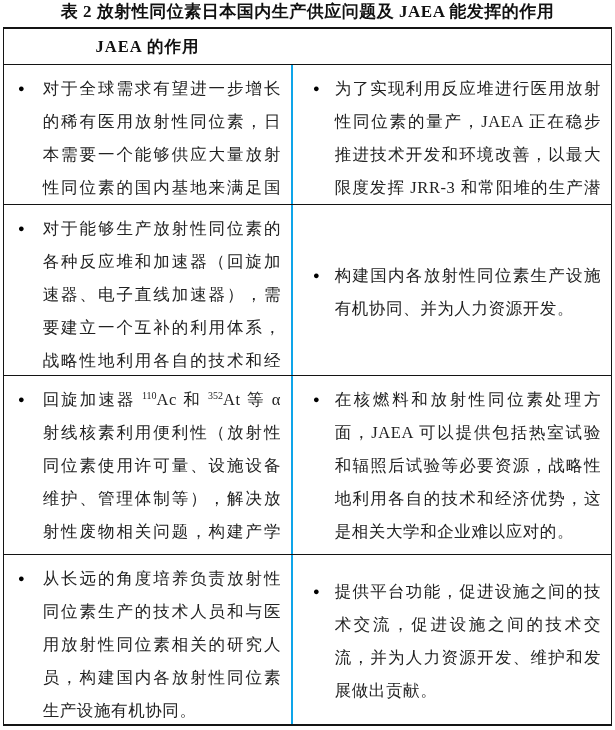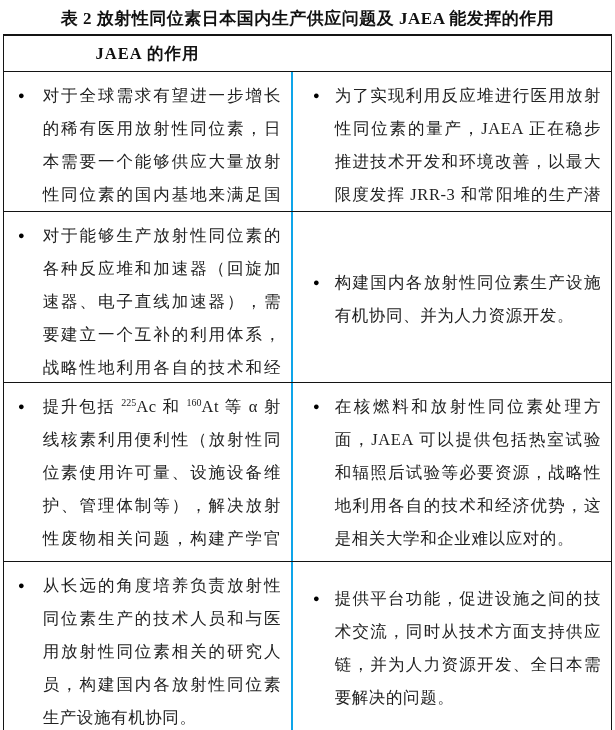--- a/index.html
+++ b/index.html
@@ -5,21 +5,21 @@
   * { margin:0; padding:0; box-sizing:border-box; }
   html,body {
     width:615px; height:730px;
     background:#ffffff;
     font-family:"Liberation Serif","DejaVu Serif",serif;
     color:#1f1f1f;
     overflow:hidden;
   }
   .page { position:relative; width:615px; height:730px; }
   .doc-title {
-    margin-top:7px;
+    margin-top:0;
     text-align:center;
     font-size:17px;
     font-weight:bold;
     letter-spacing:0.5px;
     line-height:24px;
     color:#111;
   }
   .ri-table {
     position:absolute;
     left:3px; top:27px;
@@ -133,21 +133,21 @@
           </div>
         </div>
       </div>
     </div>
 
     <div class="t-row r3">
       <div class="t-cell">
         <div class="cell-inner">
           <div class="li">
             <span class="bullet">●</span>
-            <div class="li-text"><span>提升包括 </span><sup>225</sup><span>Ac 和 </span><sup>160</sup><span>At 等 α 射线核素利用便利性（放射性同位素使用许可量、设施设备维护、管理体制等），解决放射性废物相关问题，构建产学官合作体制。</span></div>
+            <div class="li-text"><span>回旋加速器 </span><sup>110</sup><span>Ac 和 </span><sup>352</sup><span>At 等 α 射线核素利用便利性（放射性同位素使用许可量、设施设备维护、管理体制等），解决放射性废物相关问题，构建产学官合作体制。</span></div>
           </div>
         </div>
       </div>
       <div class="t-cell right-col">
         <div class="cell-inner">
           <div class="li">
             <span class="bullet">●</span>
             <div class="li-text">在核燃料和放射性同位素处理方面，JAEA 可以提供包括热室试验和辐照后试验等必要资源，战略性地利用各自的技术和经济优势，这是相关大学和企业难以应对的。</div>
           </div>
         </div>
@@ -160,20 +160,20 @@
           <div class="li">
             <span class="bullet">●</span>
             <div class="li-text">从长远的角度培养负责放射性同位素生产的技术人员和与医用放射性同位素相关的研究人员，构建国内各放射性同位素生产设施有机协同。</div>
           </div>
         </div>
       </div>
       <div class="t-cell right-col">
         <div class="cell-inner vcenter">
           <div class="li">
             <span class="bullet">●</span>
-            <div class="li-text">提供平台功能，促进设施之间的技术交流，同时从技术方面支持供应链，并为人力资源开发、全日本需要解决的问题。</div>
+            <div class="li-text">提供平台功能，促进设施之间的技术交流，促进设施之间的技术交流，并为人力资源开发、维护和发展做出贡献。</div>
           </div>
         </div>
       </div>
     </div>
 
   </div>
 </div>
 
 </body></html>

